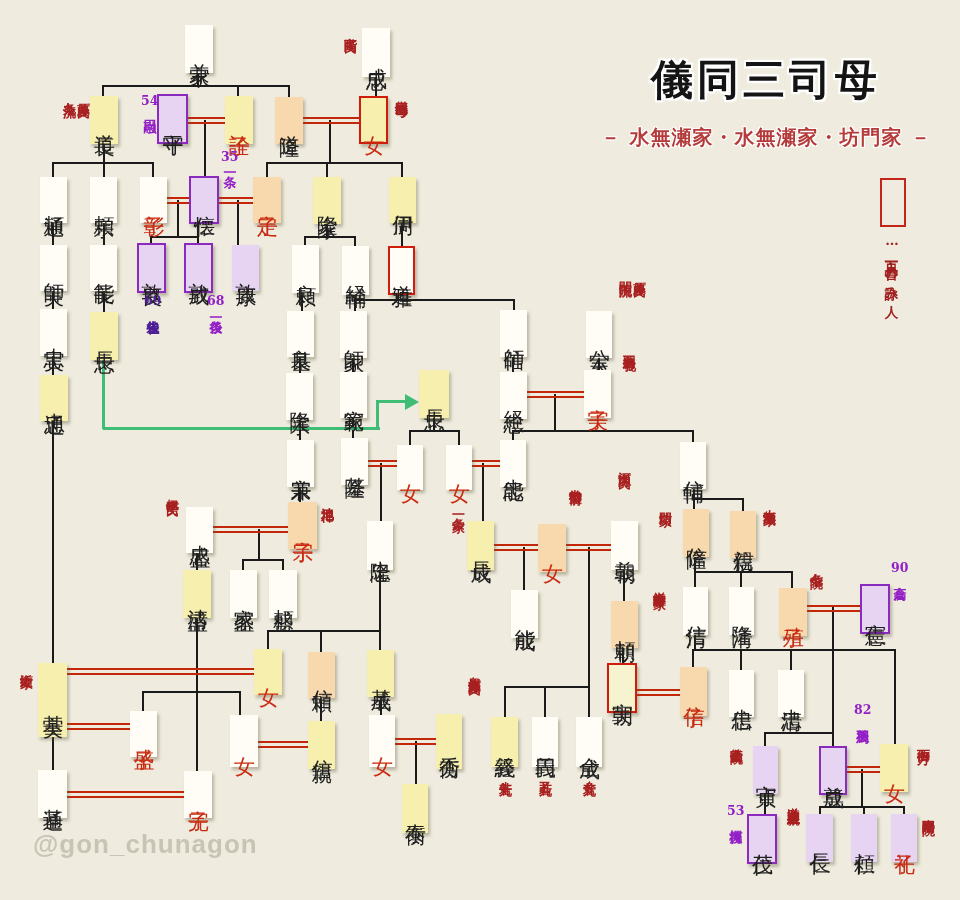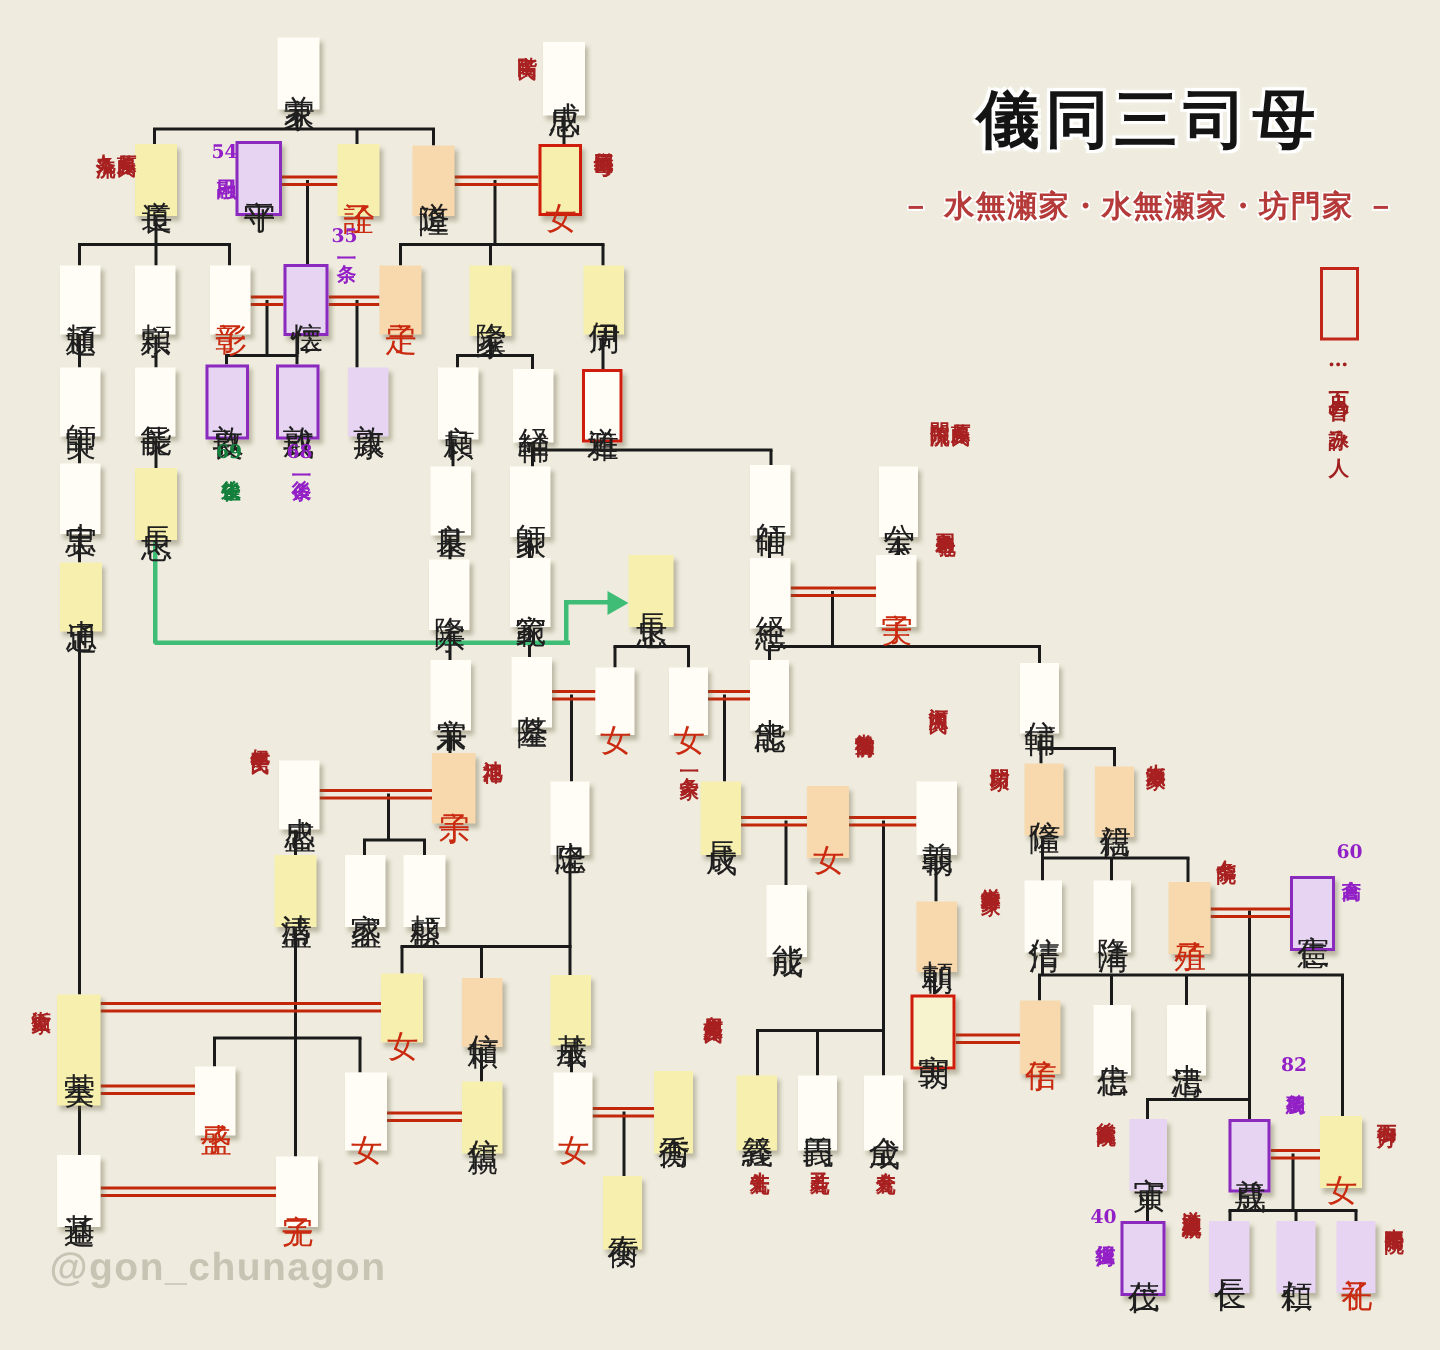--- a/index.html
+++ b/index.html
@@ -441,35 +441,35 @@
       <div class="lbl" style="left: 916px; top: 739px; color: rgb(168, 32, 32);">西御方</div>
       <div class="lbl" style="left: 921px; top: 809px; color: rgb(168, 32, 32);">嘉陽門院</div>
       <div class="emp-lbl" style="left: 141px; top: 95px; color: rgb(147, 32, 198);">
         <div class="num">54</div>
         <div class="nm">円融</div>
       </div>
       <div class="emp-lbl" style="left: 221px; top: 151px; color: rgb(147, 32, 198);">
         <div class="num">35</div>
         <div class="nm">一条</div>
       </div>
-      <div class="emp-lbl" style="left: 144px; top: 295px; color: #15803d;">
+      <div class="emp-lbl" style="left: 144px; top: 295px; color: #4c1d95;">
         <div class="num">69</div>
         <div class="nm">後朱雀</div>
       </div>
-      <div class="emp-lbl" style="left: 191px; top: 295px; color: rgb(147, 32, 198);">
+      <div class="emp-lbl" style="left: 207px; top: 295px; color: rgb(147, 32, 198);">
         <div class="num">68</div>
         <div class="nm">後一条</div>
       </div>
       <div class="emp-lbl" style="left: 891px; top: 562px; color: rgb(147, 32, 198);">
-        <div class="num">60</div>
+        <div class="num">90</div>
         <div class="nm">高倉</div>
       </div>
       <div class="emp-lbl" style="left: 854px; top: 704px; color: rgb(147, 32, 198);">
         <div class="num">82</div>
         <div class="nm">後鳥羽</div>
       </div>
       <div class="emp-lbl" style="left: 727px; top: 805px; color: rgb(147, 32, 198);">
-        <div class="num">40</div>
+        <div class="num">53</div>
         <div class="nm">後堀河</div>
       </div>
     </div>
   <div id="watermark">@gon_chunagon</div>
 </div>
 
 </body></html>

